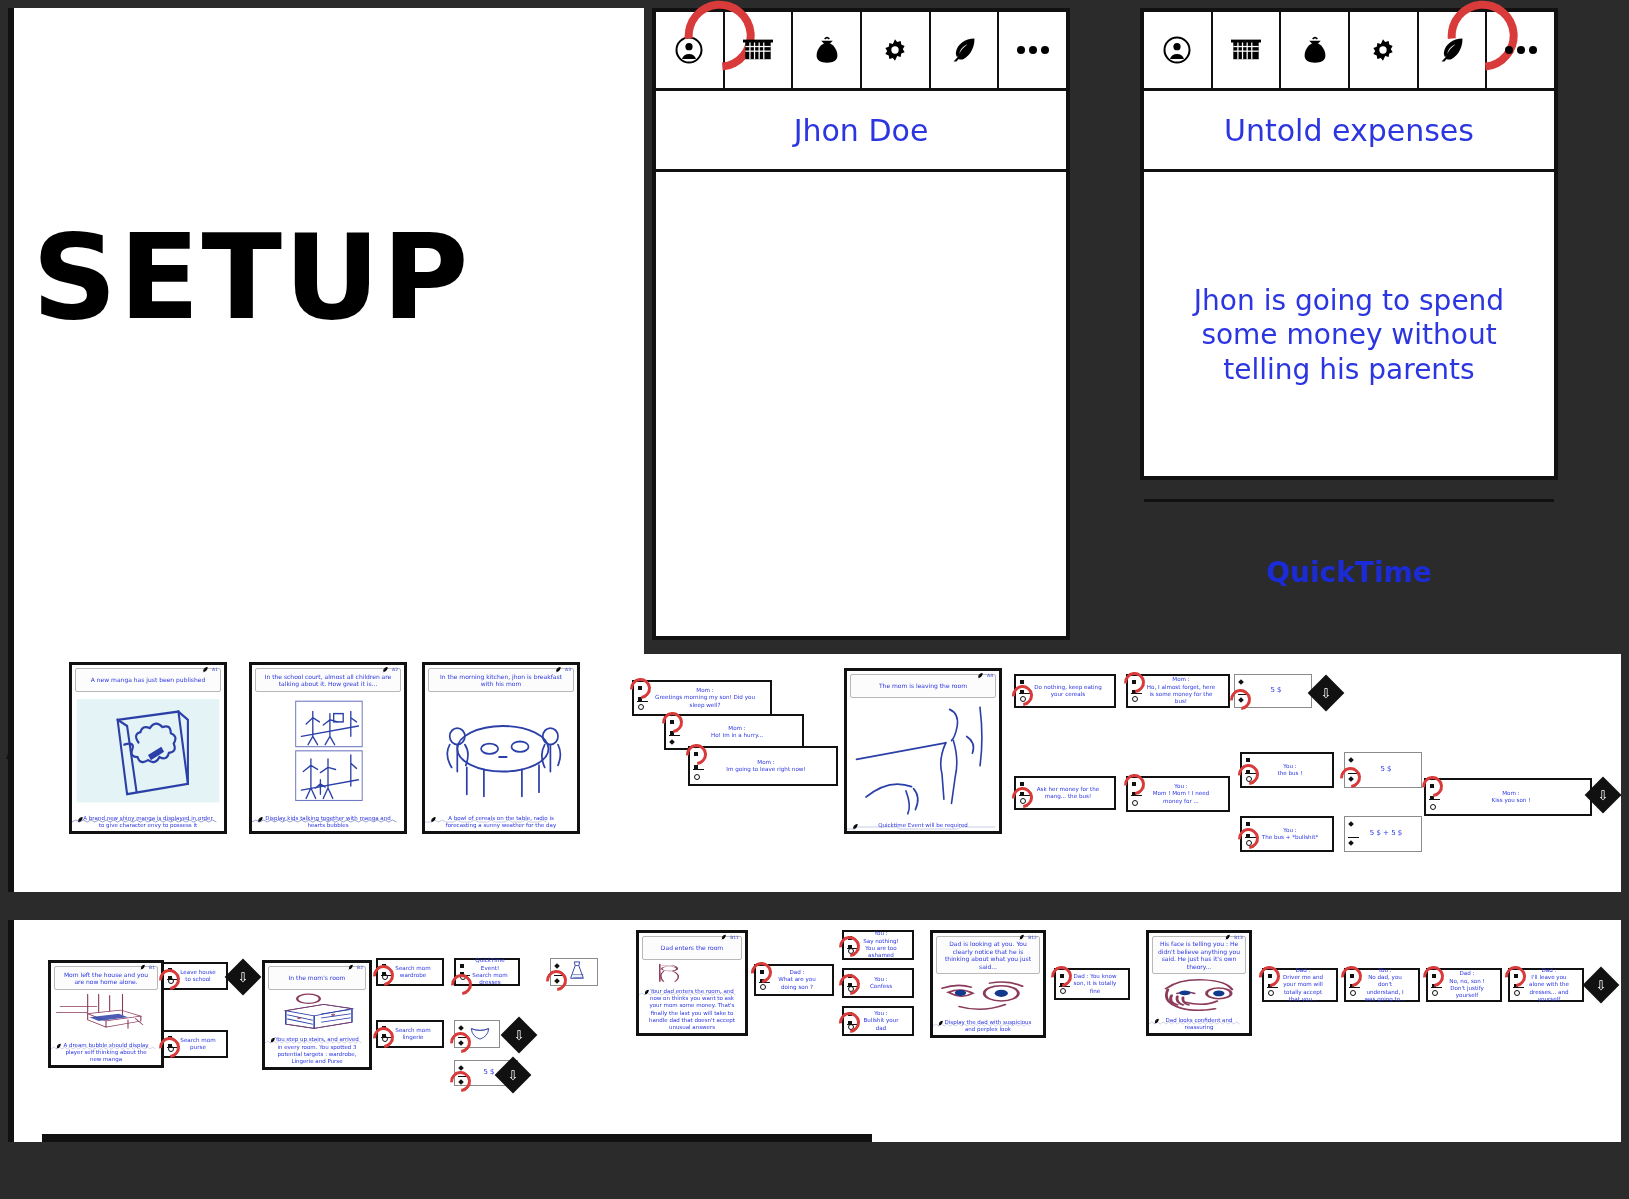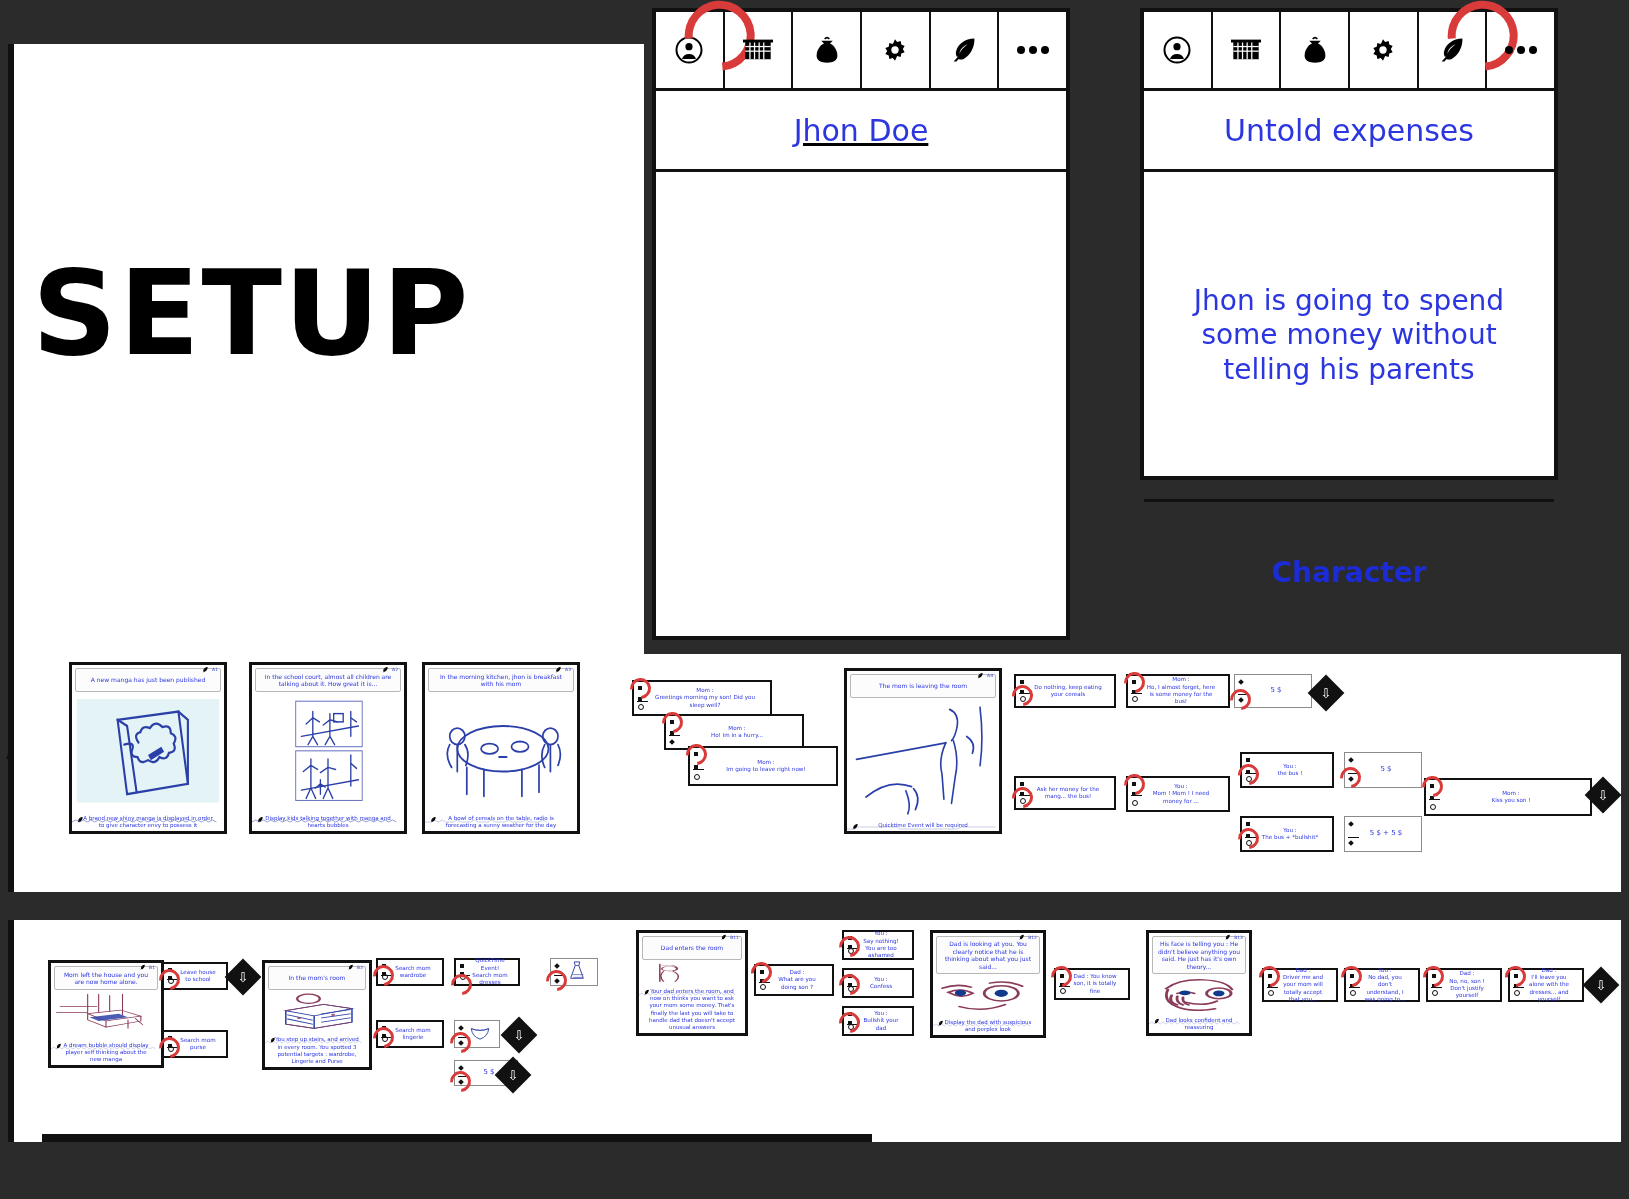--- a/index.html
+++ b/index.html
@@ -10,33 +10,32 @@
   }
   .stage{position:relative;width:1629px;height:1199px;}
 
   
   .top-band{position:absolute;left:0;top:0;width:1629px;height:645px;}
 
   .setup-panel{
     position:absolute;left:8px;top:8px;width:636px;height:708px;
     background:#fff;border-left:6px solid #111;box-sizing:border-box;
     overflow:hidden;
-    margin-top:36px;
   }
   .setup-title{
     position:absolute;left:18px;top:210px;
     font-family:"DejaVu Sans", sans-serif;
     font-size:118px;font-weight:700;letter-spacing:2px;color:#000;
     line-height:1;
   }
 
   .card{
     position:absolute;background:#fff;border:4px solid #111;box-sizing:border-box;
   }
-  #card-character{left:652px;top:8px;width:418px;height:632px;text-decoration:underline;}
+  #card-character{left:652px;top:8px;width:418px;height:632px;}
   #card-situation{left:1140px;top:8px;width:418px;height:472px;}
 
   .card-toolbar{
     display:flex;height:76px;border-bottom:3px solid #111;position:relative;
   }
   .tool{
     flex:1;display:flex;align-items:center;justify-content:center;
     border-right:2px solid #111;position:relative;
   }
   .tool:last-child{border-right:none;}
@@ -243,21 +242,21 @@
         <div class="tool">
           <svg width="34" height="12" viewBox="0 0 34 12">
               <circle cx="5" cy="6" r="4" fill="#000"></circle>
               <circle cx="17" cy="6" r="4" fill="#000"></circle>
               <circle cx="29" cy="6" r="4" fill="#000"></circle>
             </svg>
         </div>
       </div>
       <div class="card-title">Untold expenses</div>
       <div class="card-body">Jhon is going to spend some money without telling his parents</div>
-      <div class="card-foot">Character</div>
+      <div class="card-foot">QuickTime</div>
     </div>
   </div>
 
   <div class="row-label" id="label-a">A</div>
   <div class="row-label" id="label-b">B</div>
 
   <div class="row" id="row-a">
 
     <div class="scene" style="left:55px;top:8px;width:158px;height:172px;">
       <div class="scene-head">

